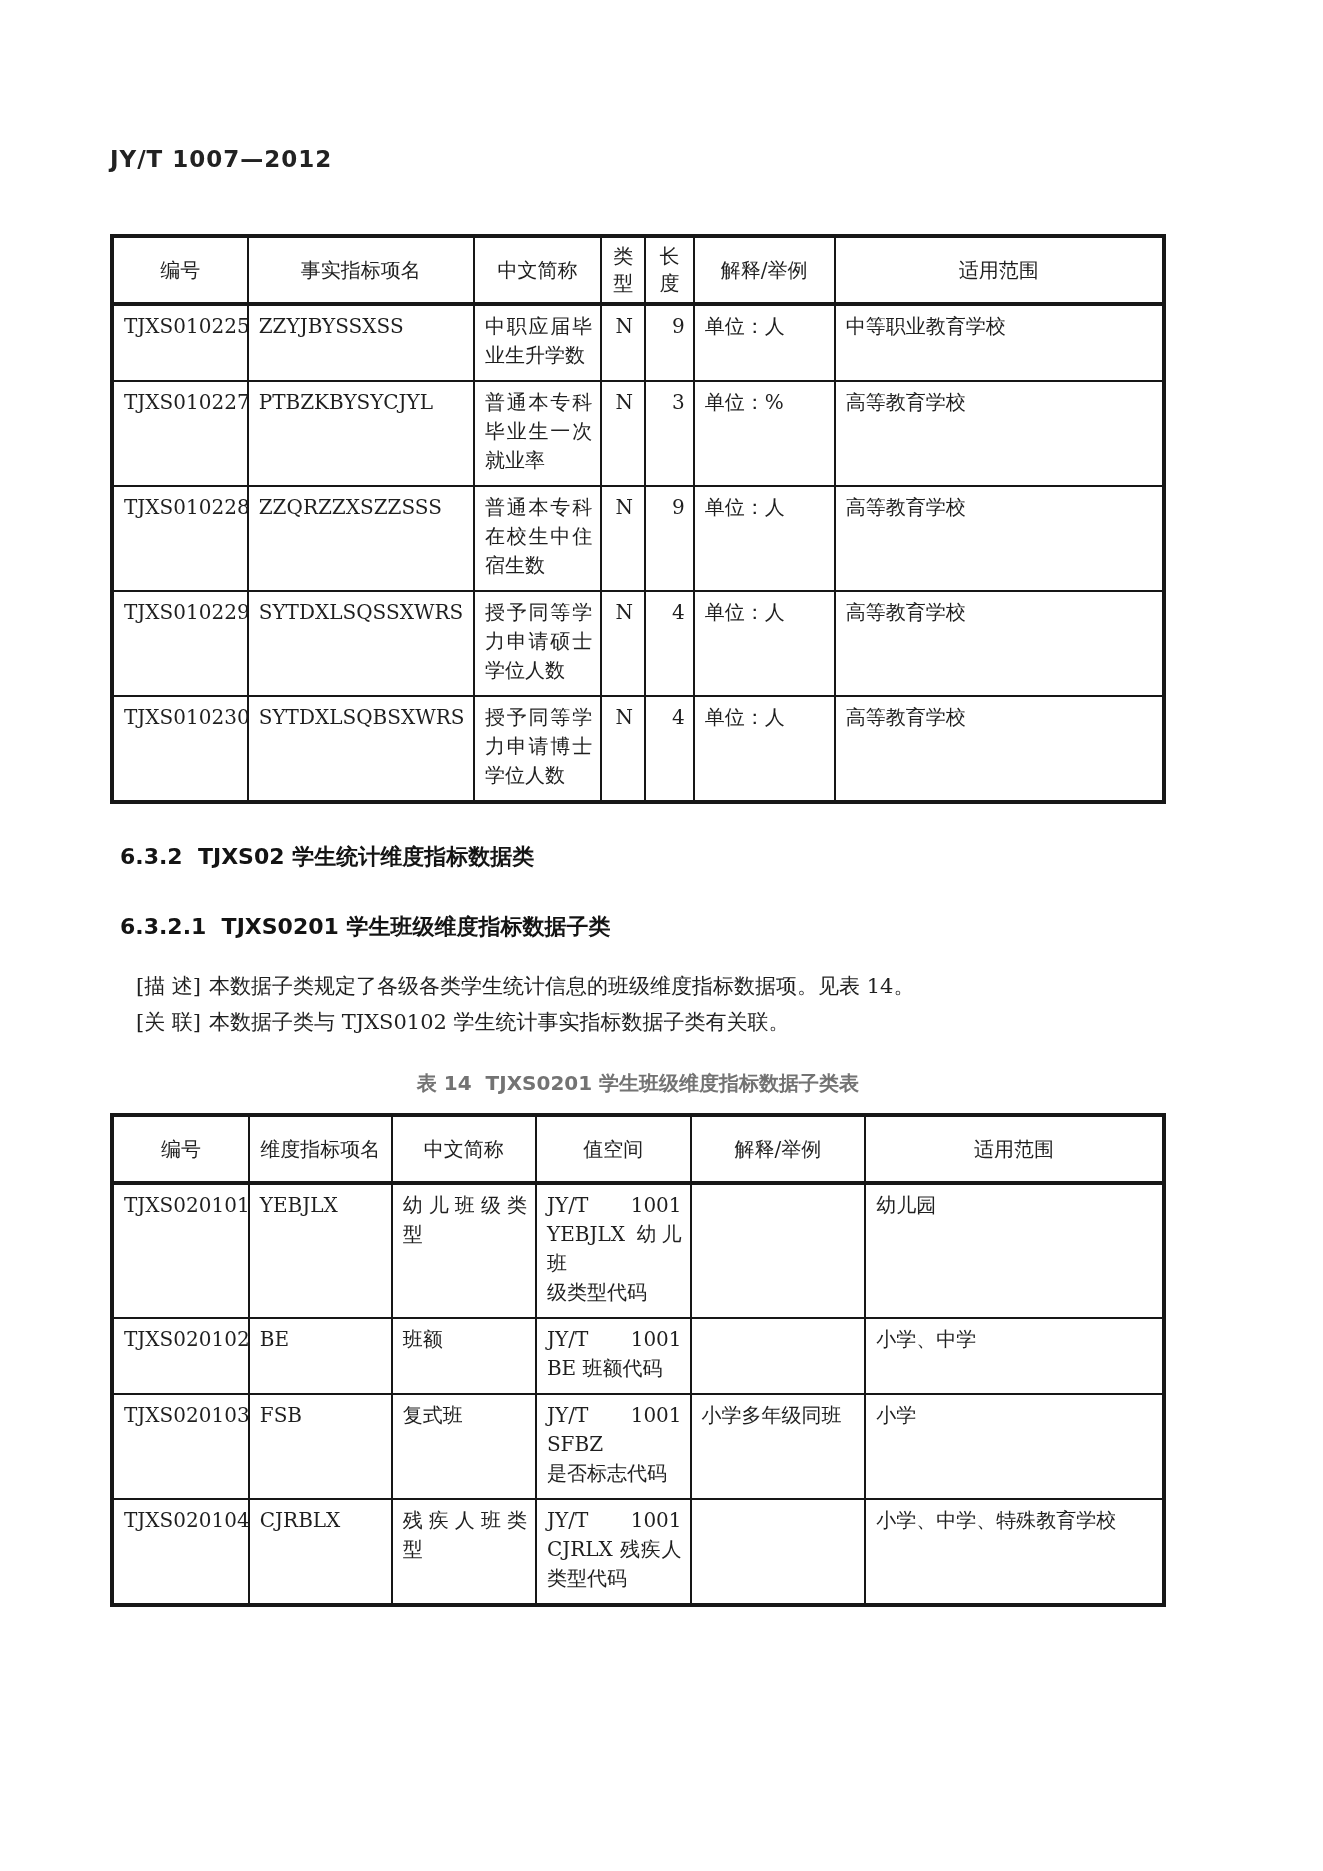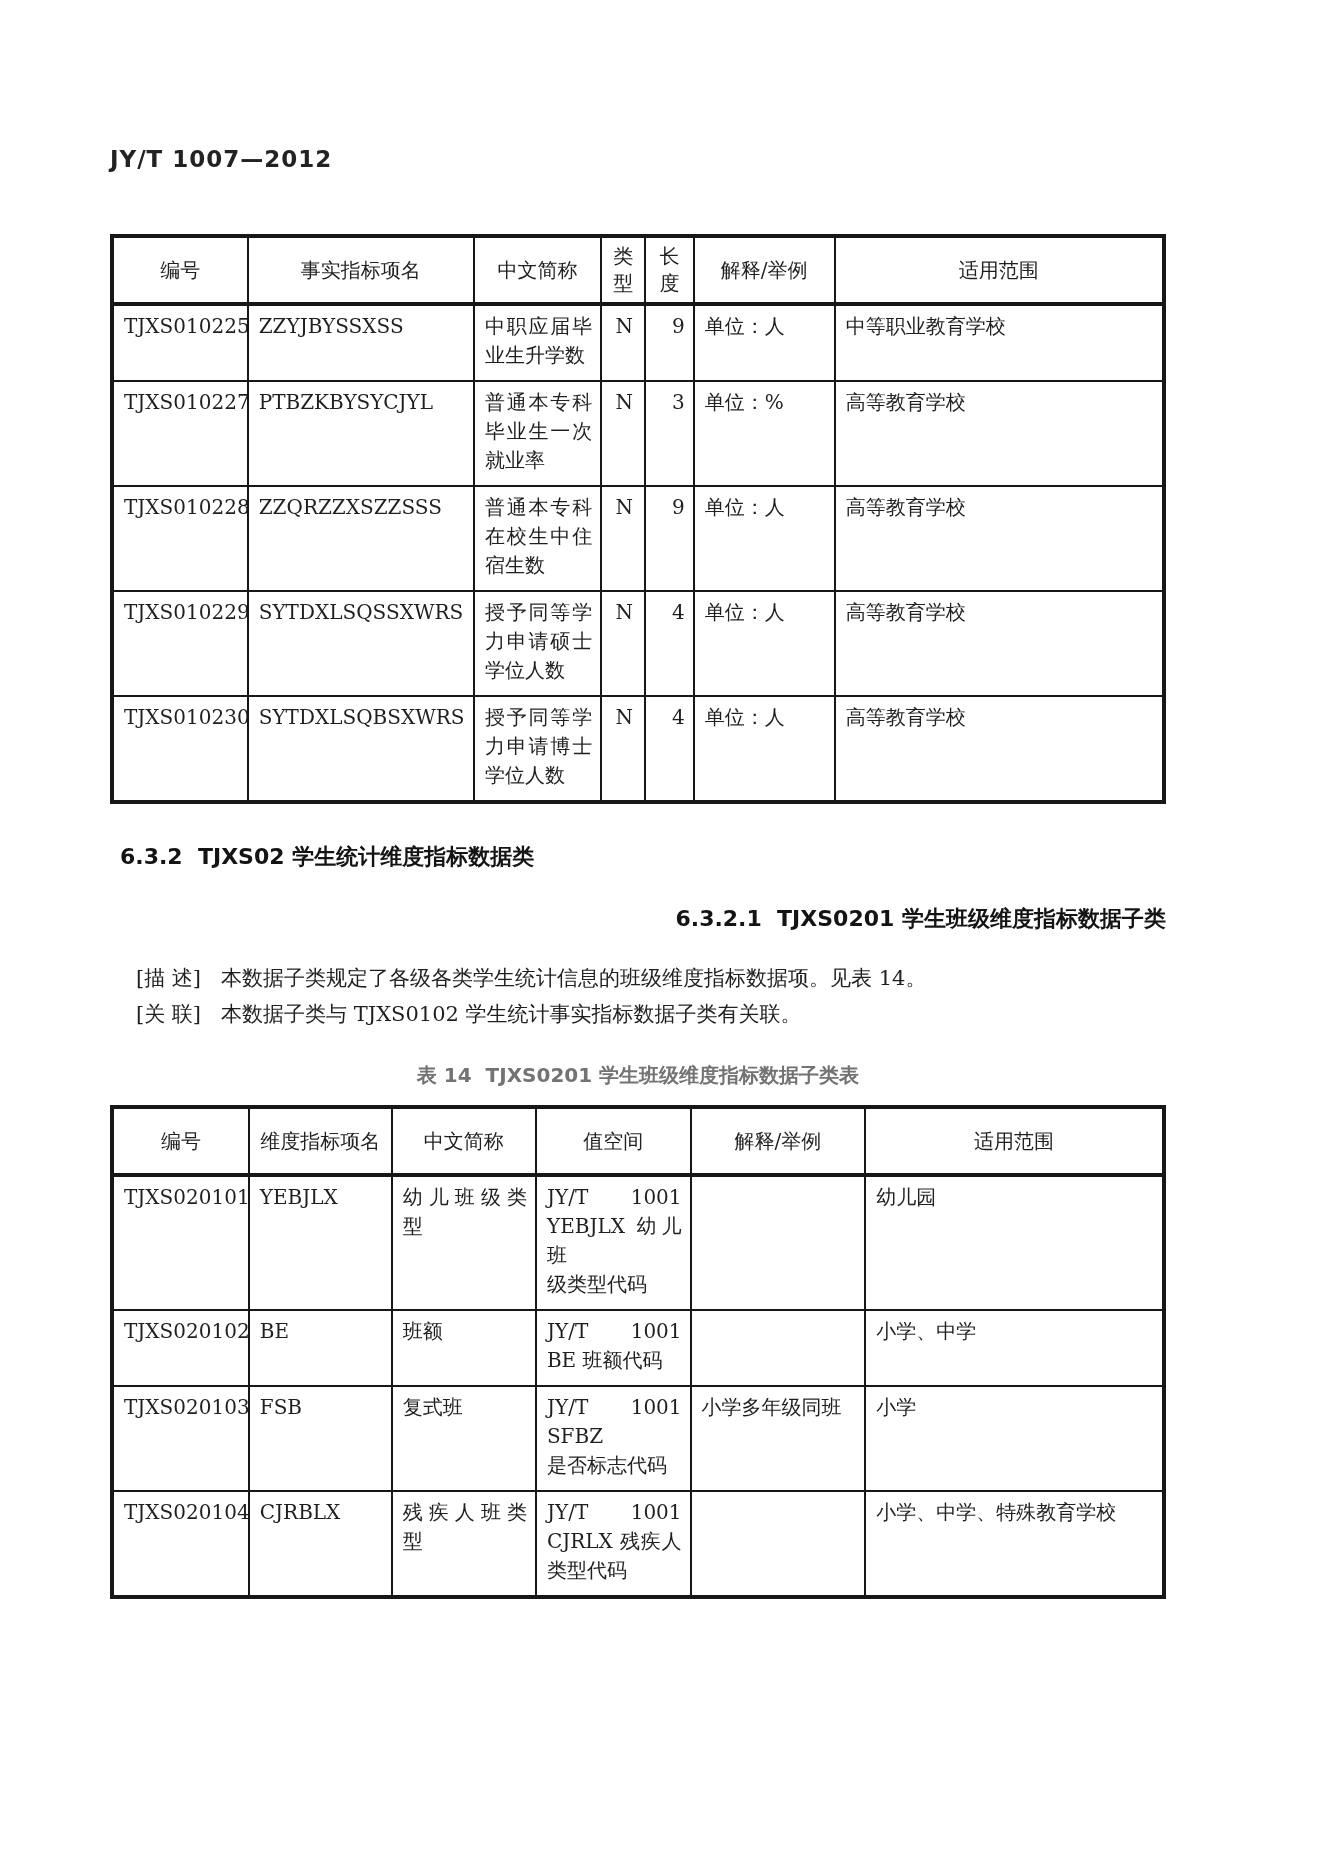--- a/index.html
+++ b/index.html
@@ -57,29 +57,29 @@
   }
   .h-sec{
     font-family:"DejaVu Sans","Liberation Sans",sans-serif;
     font-weight:bold;
     font-size:22px;
     color:#141414;
     margin:0 0 0 10px;
     white-space:pre-wrap;
   }
   .h-sec.first{margin-top:38px;}
-  .h-sec.second{margin-top:32px;text-align:right;}
+  .h-sec.second{margin-top:40px;}
   .para{
     font-size:21px;
     line-height:36px;
     margin:0 0 0 26px;
     white-space:pre-wrap;
   }
   .para.first{margin-top:26px;}
-  .plabel{margin-right:20px;}
+  .plabel{margin-right:8px;}
   .caption{
     font-family:"DejaVu Sans","Liberation Sans",sans-serif;
     font-weight:bold;
     font-size:20px;
     text-align:center;
     margin-top:30px;
     white-space:pre-wrap;
     color:#737373;
   }
   .pageno{

